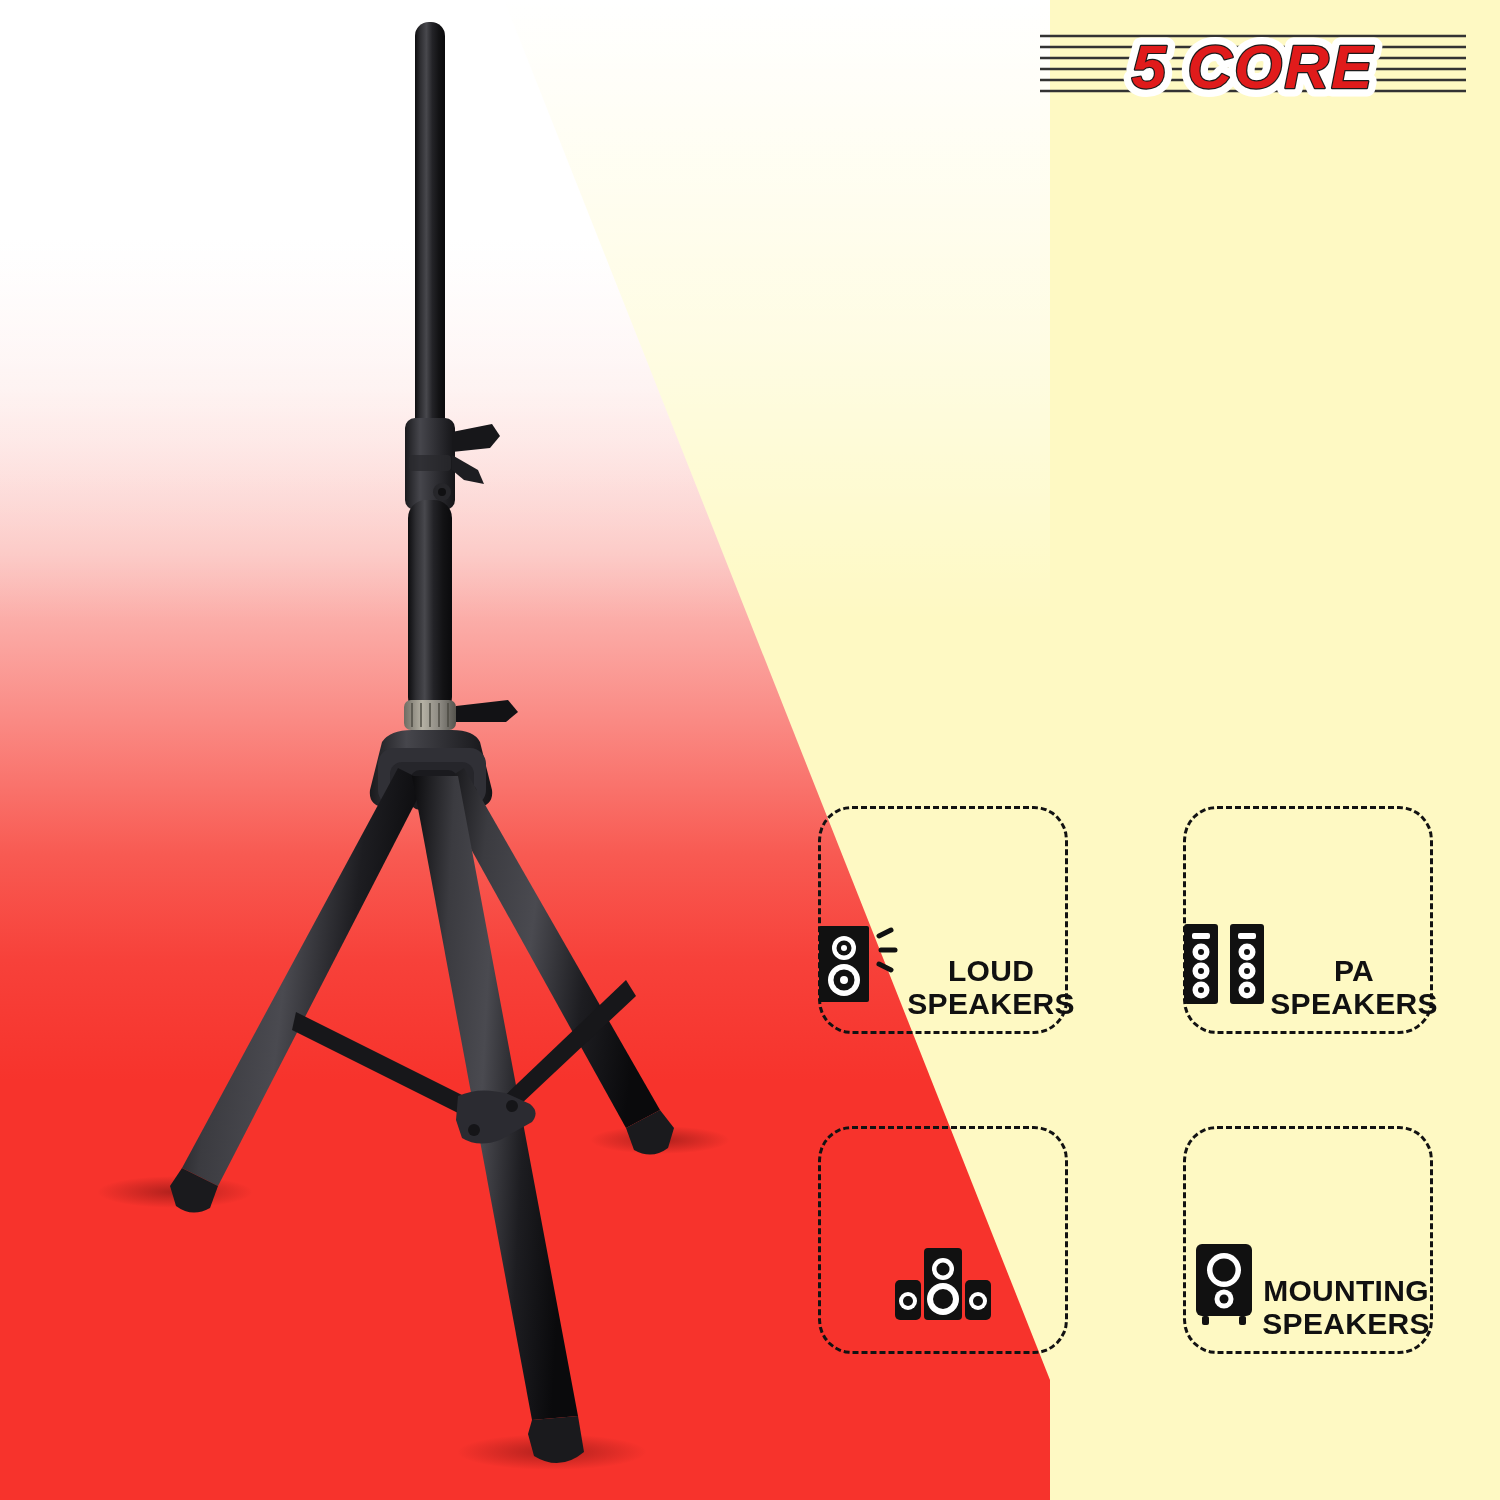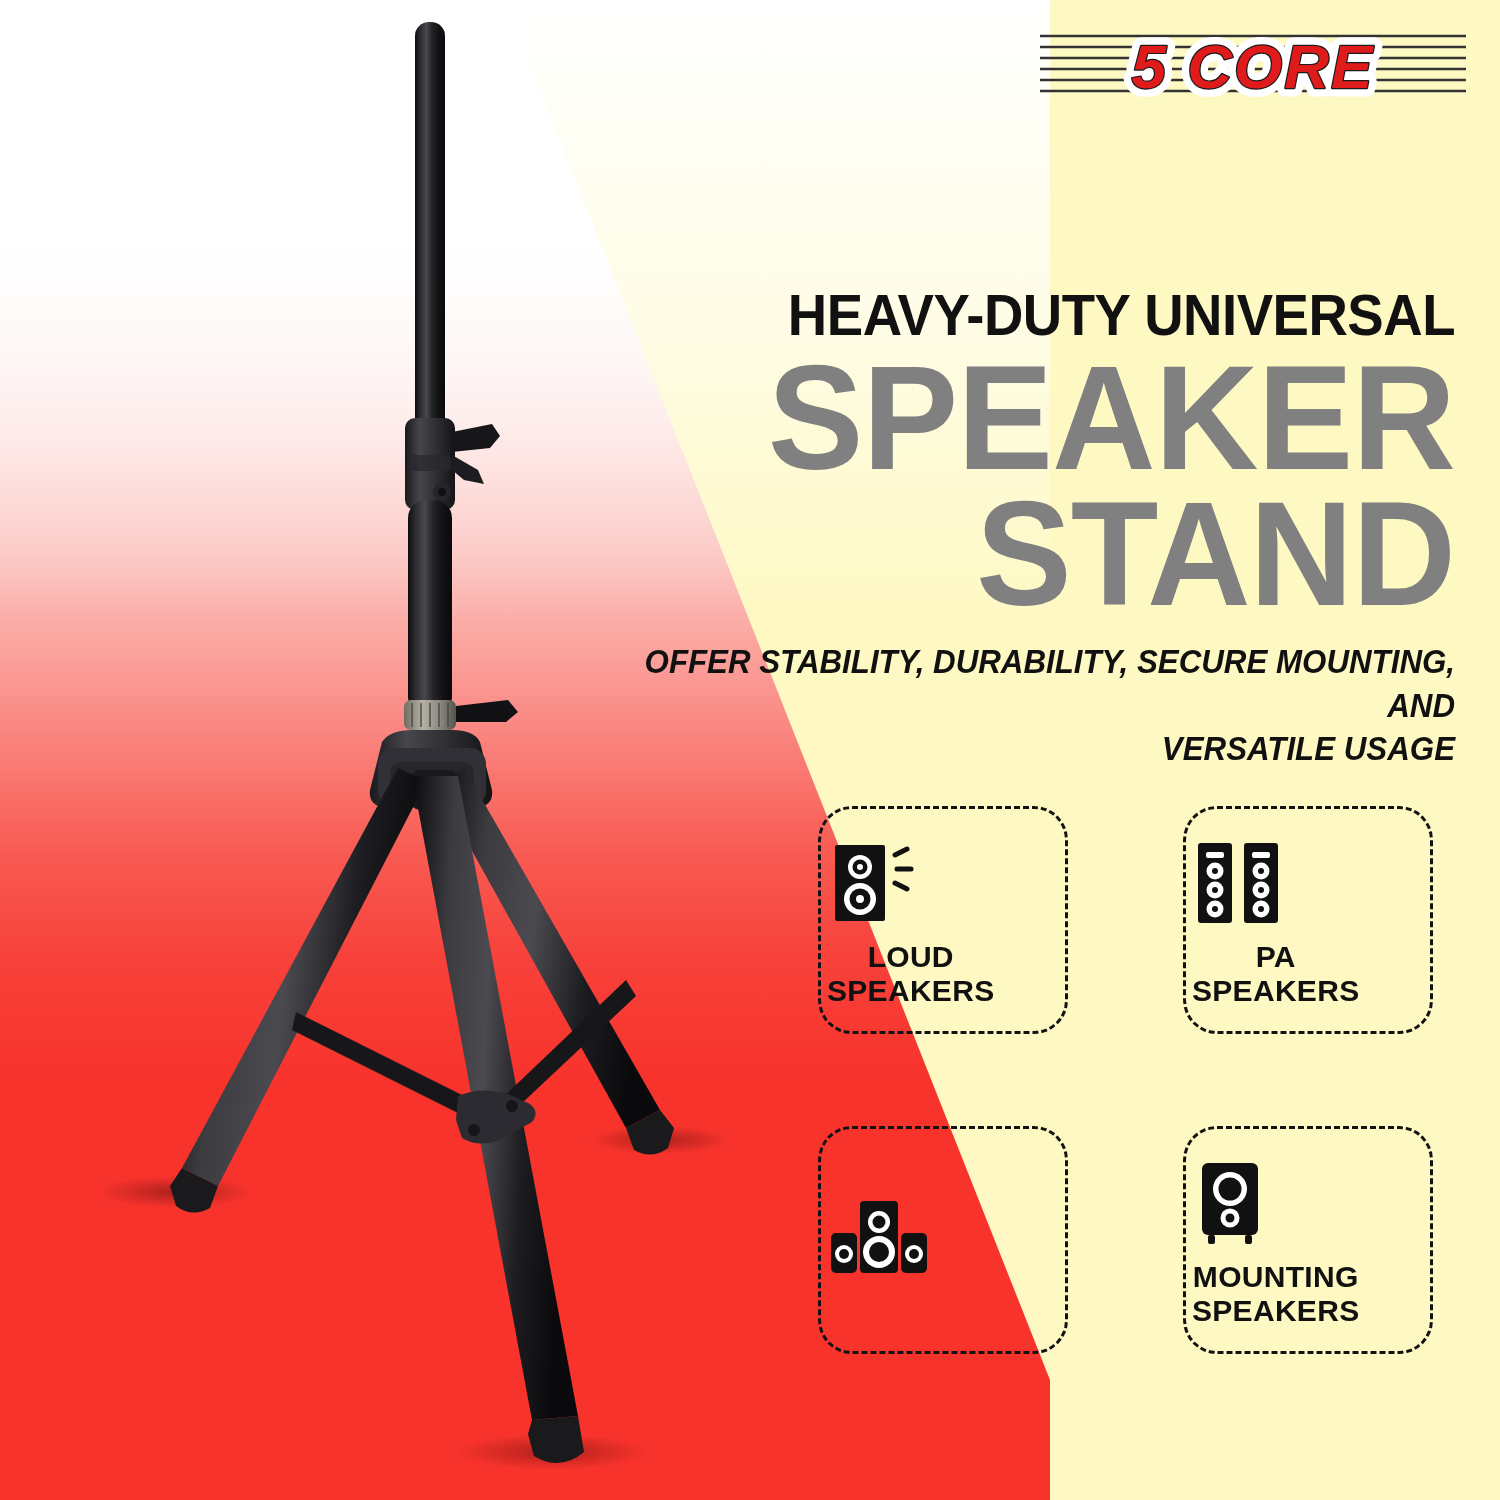--- a/index.html
+++ b/index.html
@@ -133,22 +133,22 @@
     grid-template-columns: 250px 250px;
     grid-template-rows: 228px 228px;
     column-gap: 115px;
     row-gap: 92px;
     z-index: 5;
   }
   .feature-box {
     border: 3px dashed #121212;
     border-radius: 34px;
     display: flex;
-    flex-direction: column;
-    align-items: flex-start;
+    flex-direction: row;
+    align-items: flex-end;
     justify-content: center;
     box-sizing: border-box;
     padding: 14px 6px 10px 6px;
   }
   .feature-icon {
     height: 94px;
     display: flex;
     align-items: center;
     justify-content: center;
     margin-bottom: 10px;
@@ -302,29 +302,20 @@
         <line x1="2" y1="65" x2="428" y2="65"></line>
       </g>
       <g>
         <text x="215" y="62" text-anchor="middle" font-family="'Liberation Sans', sans-serif" font-size="62" font-weight="bold" font-style="italic" letter-spacing="2" fill="#ffffff" stroke="#ffffff" stroke-width="17" stroke-linejoin="round">5 CORE</text>
         <text x="215" y="62" text-anchor="middle" font-family="'Liberation Sans', sans-serif" font-size="62" font-weight="bold" font-style="italic" letter-spacing="2" fill="#ffffff" stroke="#1b1b1b" stroke-width="2.4" stroke-linejoin="round">5 CORE</text>
         <text x="215" y="62" text-anchor="middle" font-family="'Liberation Sans', sans-serif" font-size="62" font-weight="bold" font-style="italic" letter-spacing="2" fill="#E01B1B">5 CORE</text>
       </g>
     </svg>
   </div>
 
-  <div class="headline-block">
-    <div class="h-kicker">HEAVY-DUTY UNIVERSAL</div>
-    <div class="h-big">SPEAKER</div>
-    <div class="h-big2">STAND</div>
-    <div class="h-sub">
-      <div>OFFER STABILITY, DURABILITY, SECURE MOUNTING, AND</div>
-      <div>VERSATILE USAGE</div>
-    </div>
-  </div>
 
   <div class="features">
 
     <div class="feature-box">
       <div class="feature-icon">
         <svg width="96" height="88" viewBox="0 0 96 88" xmlns="http://www.w3.org/2000/svg">
           <rect x="8" y="6" width="50" height="76" rx="2" fill="#111111"></rect>
           <circle cx="33" cy="28" r="12" fill="#ffffff"></circle>
           <circle cx="33" cy="28" r="7.5" fill="#111111"></circle>
           <circle cx="33" cy="28" r="3" fill="#ffffff"></circle>

